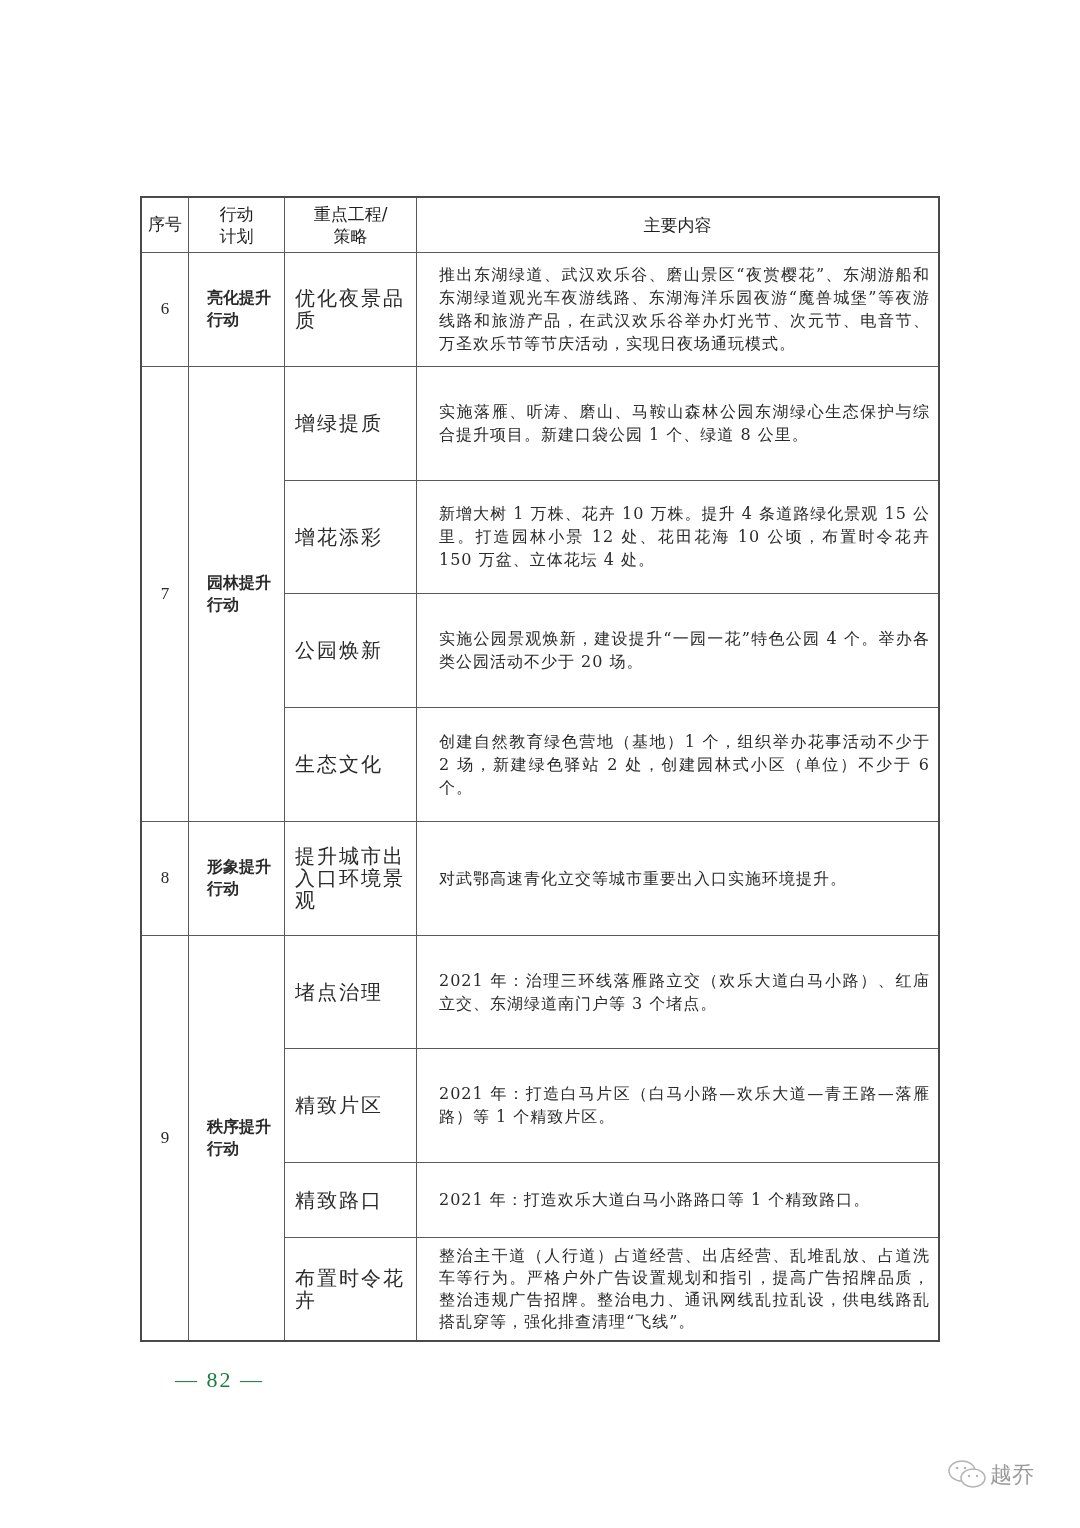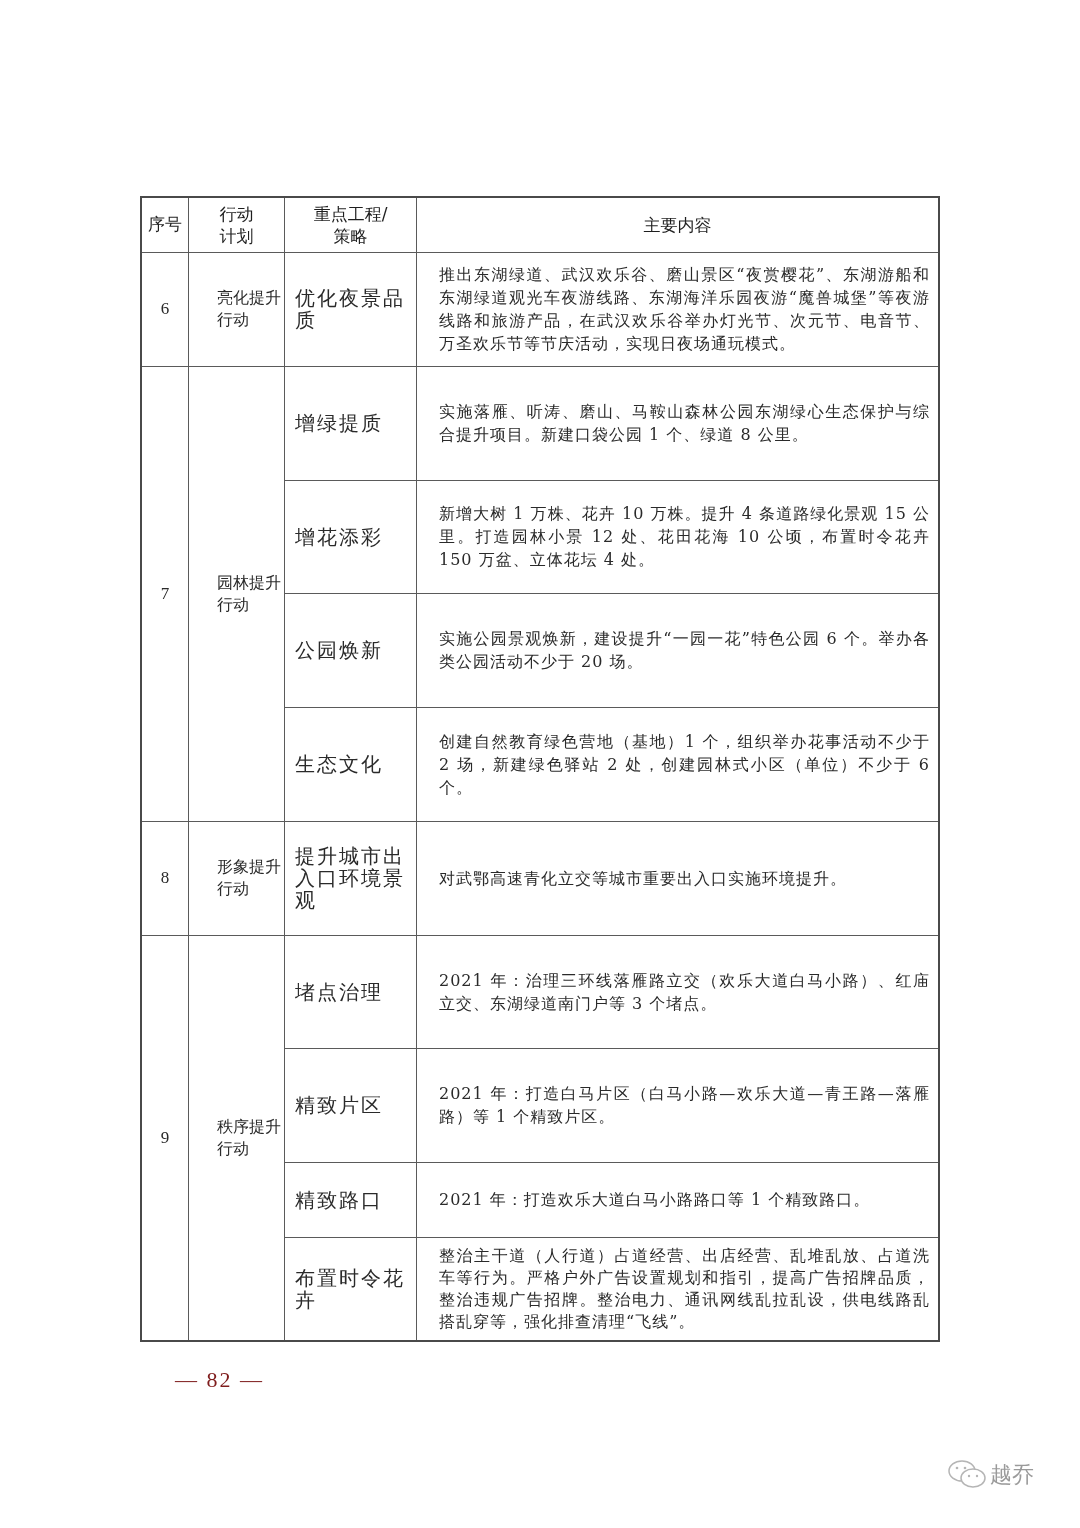--- a/index.html
+++ b/index.html
@@ -5,25 +5,25 @@
     html, body { margin: 0; padding: 0; background: #ffffff; }
     body { width: 1080px; height: 1528px; position: relative; overflow: hidden;
            font-family: "DejaVu Serif", "Liberation Serif", serif; color: #2a2a2a; }
     .table-wrap { position: absolute; left: 140px; top: 196px; width: 800px; }
     table { border-collapse: collapse; width: 800px; table-layout: fixed; border-radius: 11px; }
     td, th { border: 1px solid #5a5a5a; padding: 0; vertical-align: middle; }
     table { border: 2px solid #4a4a4a; }
     th { font-family: "DejaVu Sans", "Liberation Sans", sans-serif; font-weight: normal;
          font-size: 17px; color: #1e1e1e; line-height: 22px; text-align: center; }
     .c-no { width: 46px; text-align: center; font-size: 17px; font-family: "Liberation Serif", serif; }
-    .c-plan { width: 95px; font-size: 16px; line-height: 22px; padding-left: 28px; text-align: left; }
+    .c-plan { width: 95px; font-size: 16px; line-height: 22px; padding-left: 18px; text-align: left; font-weight: bold; }
     .c-proj { width: 131px; font-size: 20px; line-height: 22px; padding-left: 10px; text-align: left; letter-spacing: 2px; }
     .c-content { font-size: 16px; line-height: 23px; padding: 0 8px 0 22px; text-align: justify; letter-spacing: 1px; }
     .page-num { position: absolute; left: 175px; top: 1367px; font-size: 22px;
-                font-family: "Liberation Serif", serif; color: #7f1d1d; letter-spacing: 2px; }
+                font-family: "Liberation Serif", serif; color: #15803d; letter-spacing: 2px; }
     .watermark { position: absolute; left: 946px; top: 1458px; display: flex; align-items: center;
                  color: #9a9a9a; font-family: "DejaVu Sans", sans-serif; font-size: 22px; }
     .wm-icon { width: 44px; height: 34px; position: relative; }
   </style>
 </head>
 <body>
 
 <div class="table-wrap">
   <table>
     <tbody>
@@ -58,21 +58,21 @@
       </td>
       <td class="c-proj">增绿提质</td>
       <td class="c-content">实施落雁、听涛、磨山、马鞍山森林公园东湖绿心生态保护与综合提升项目。新建口袋公园 1 个、绿道 8 公里。</td>
     </tr>
     <tr style="height:113px">
       <td class="c-proj">增花添彩</td>
       <td class="c-content">新增大树 1 万株、花卉 10 万株。提升 4 条道路绿化景观 15 公里。打造园林小景 12 处、花田花海 10 公顷，布置时令花卉 150 万盆、立体花坛 4 处。</td>
     </tr>
     <tr style="height:114px">
       <td class="c-proj">公园焕新</td>
-      <td class="c-content">实施公园景观焕新，建设提升“一园一花”特色公园 6 个。举办各类公园活动不少于 20 场。</td>
+      <td class="c-content">实施公园景观焕新，建设提升“一园一花”特色公园 4 个。举办各类公园活动不少于 20 场。</td>
     </tr>
     <tr style="height:114px">
       <td class="c-proj">生态文化</td>
       <td class="c-content">创建自然教育绿色营地（基地）1 个，组织举办花事活动不少于 2 场，新建绿色驿站 2 处，创建园林式小区（单位）不少于 6 个。</td>
     </tr>
 
     <tr style="height:114px">
       <td class="c-no">8</td>
       <td class="c-plan">
         <span>形象提升</span><br>

